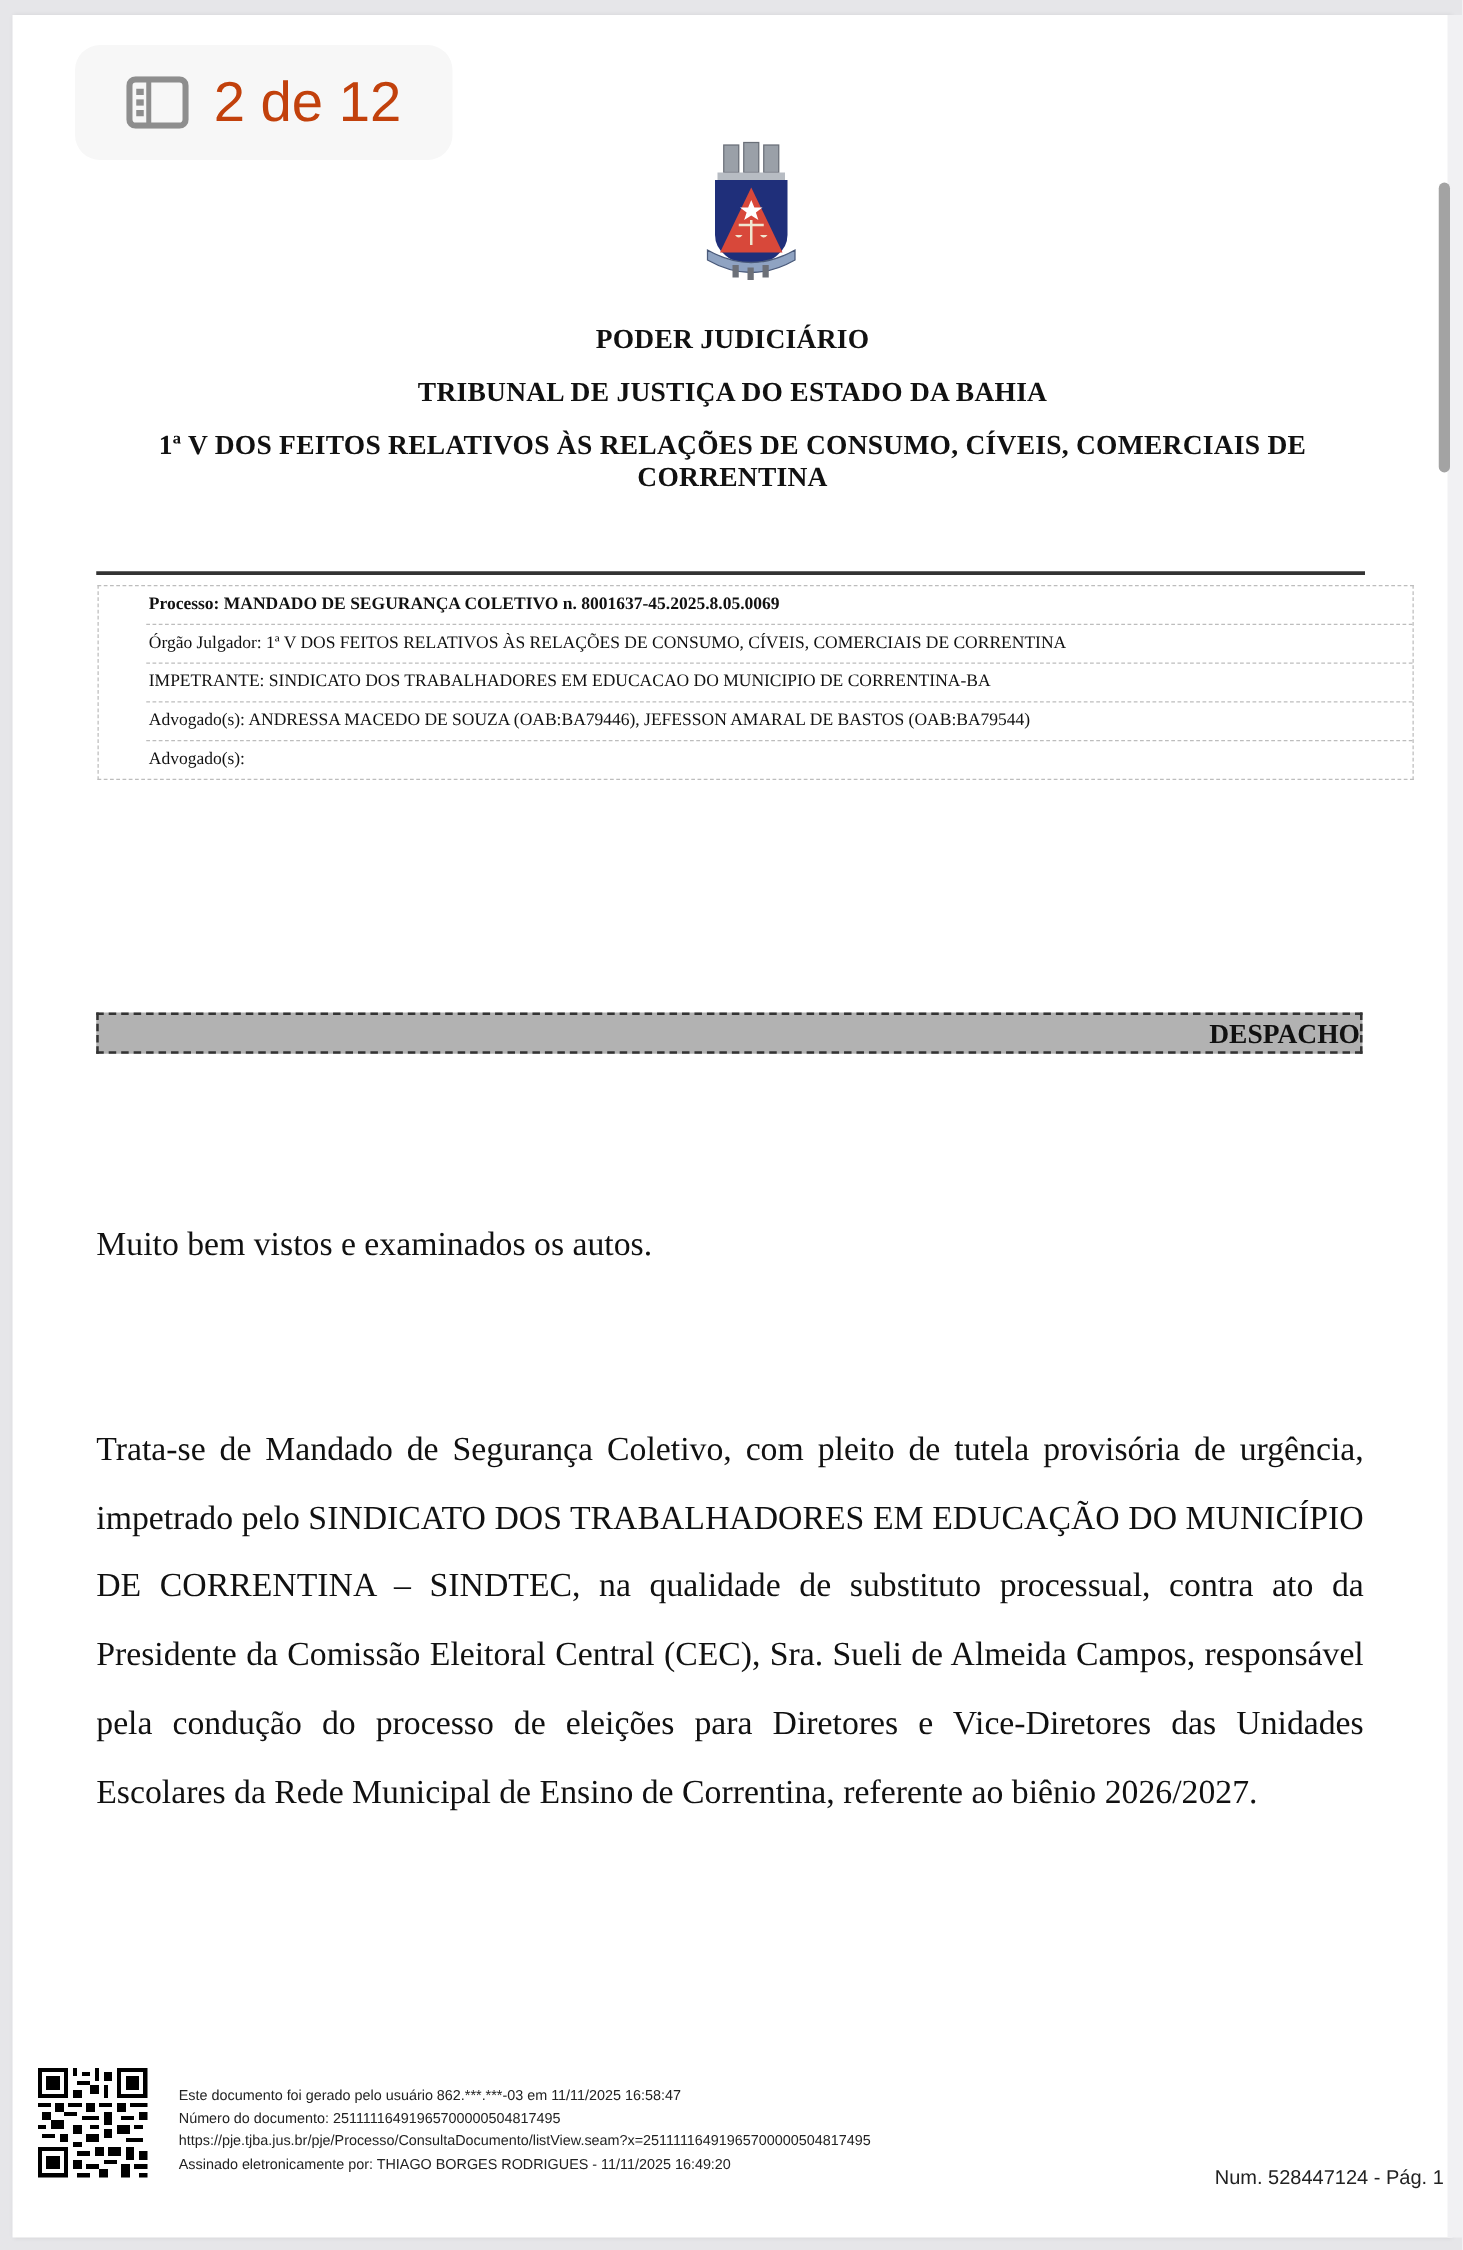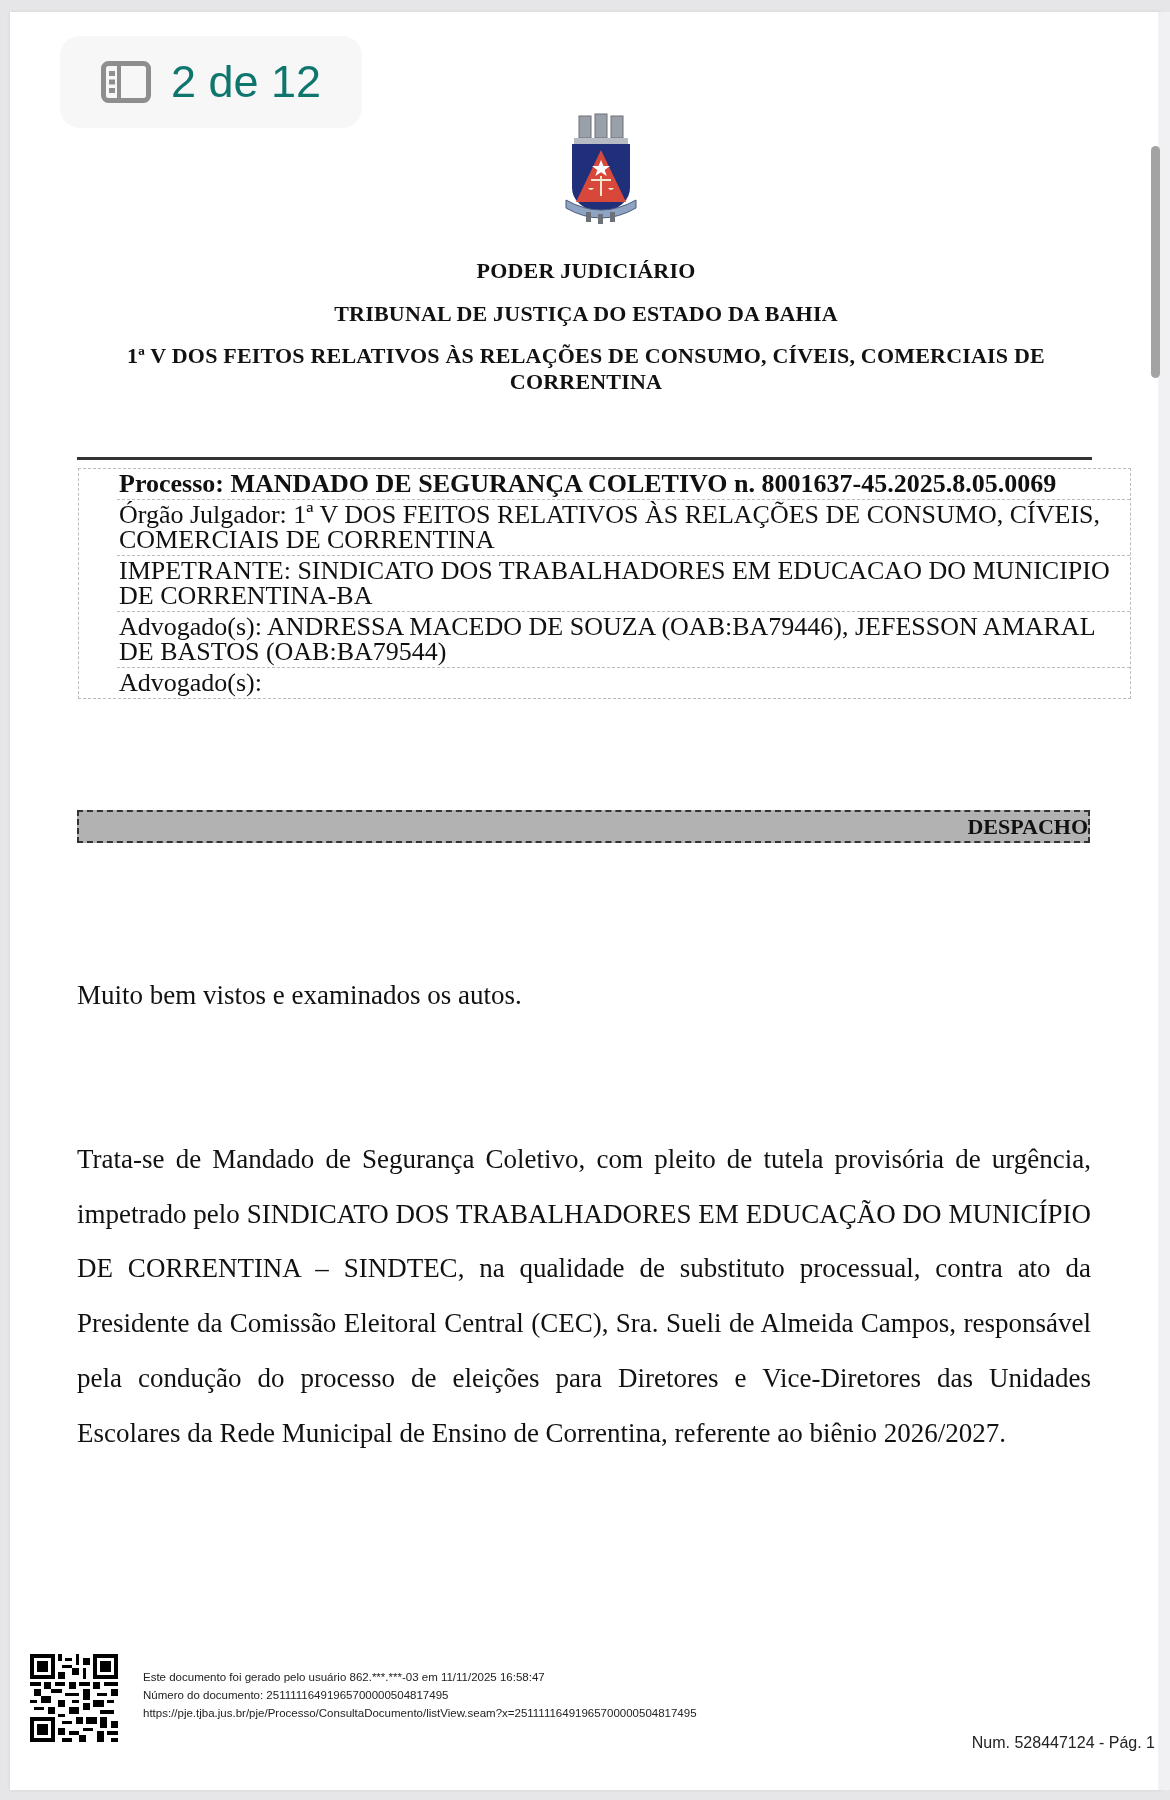--- a/index.html
+++ b/index.html
@@ -12,21 +12,21 @@
   }
   .page {
     position:absolute; left:10px; top:12px; width:1152px; height:1778px;
     background:#ffffff;
     box-shadow:0 0 4px rgba(0,0,0,0.08);
   }
   .page-indicator {
     position:absolute; left:60px; top:36px; width:302px; height:92px;
     background:#f7f7f7; border-radius:20px;
     display:flex; align-items:center; justify-content:center; gap:20px;
-    color:#0f766e; font-family:"Liberation Sans", sans-serif; font-size:45px;
+    color:#c2410c; font-family:"Liberation Sans", sans-serif; font-size:45px;
     z-index:3;
   }
   .page-indicator svg { display:block; }
   .scrollbar-track {
     position:absolute; right:0; top:12px; width:12px; height:1778px;
     background:#f1f1f3;
   }
   .scrollbar-thumb {
     position:absolute; left:1151px; top:146px; width:9px; height:232px;
     background:#a3a3a3; border-radius:5px;
@@ -38,21 +38,21 @@
   }
   .hdr1 { top:258px; }
   .hdr2 { top:301px; }
   .hdr3 { top:343px; }
   .rule {
     position:absolute; left:77px; top:457px; width:1015px; height:3px; background:#333;
   }
   .info-table {
     position:absolute; left:78px; top:468px; width:1013px;
     border:1px dashed #bdbdbd; border-collapse:collapse;
-    font-size:26px; line-height:25px;padding-left:38px;
+    font-size:14px; line-height:25px;padding-left:38px;
   }
   .info-row {
     border-bottom:1px dashed #bdbdbd; padding:2px 2px 3px 2px;
   }
   .info-row:last-child { border-bottom:none; }
   .info-row.bold { font-weight:bold; }
   .despacho {
     position:absolute; left:77px; top:810px; width:1013px; height:33px;
     background:#b2b2b2; border:2px dashed #333; box-sizing:border-box;
     text-align:right; font-weight:bold; font-size:22px; line-height:29px;
@@ -198,15 +198,16 @@
       <rect x="14" y="23" width="2" height="2"></rect>
         <rect x="23" y="24" width="2" height="1"></rect>
     </g>
   </svg>
 </div>
 
 <div class="footer-text">
   <div>Este documento foi gerado pelo usuário 862.***.***-03 em 11/11/2025 16:58:47</div>
   <div>Número do documento: 25111116491965700000504817495</div>
   <div>https://pje.tjba.jus.br/pje/Processo/ConsultaDocumento/listView.seam?x=25111116491965700000504817495</div>
+  <div>Assinado eletronicamente por: THIAGO BORGES RODRIGUES - 11/11/2025 16:49:20</div>
 </div>
 
 <div class="footer-num">Num. 528447124 - Pág. 1</div>
 
 </body></html>

